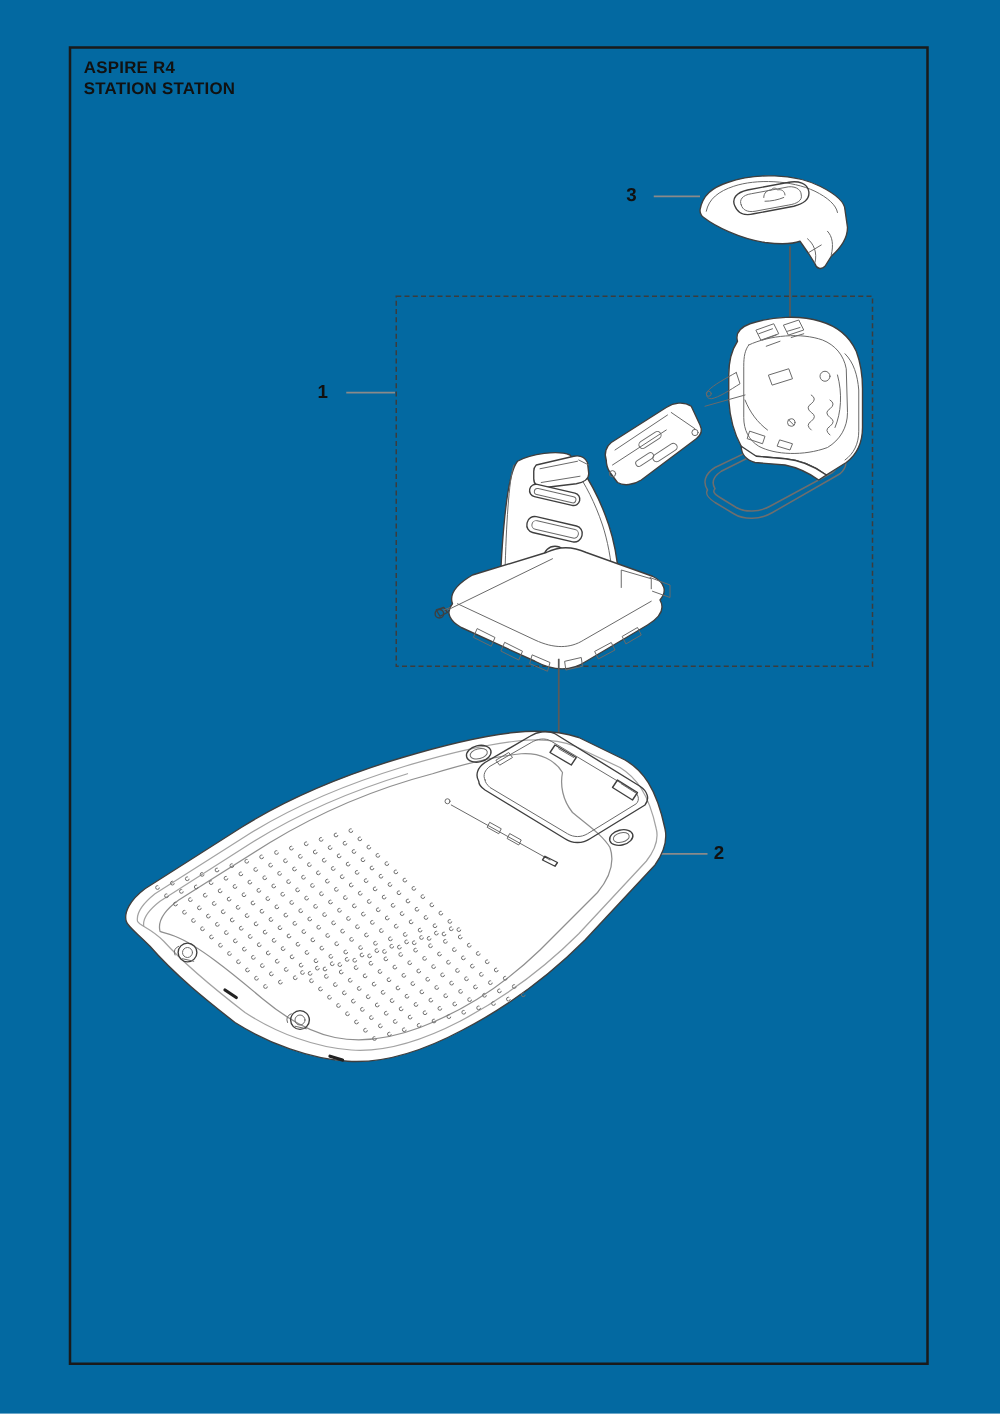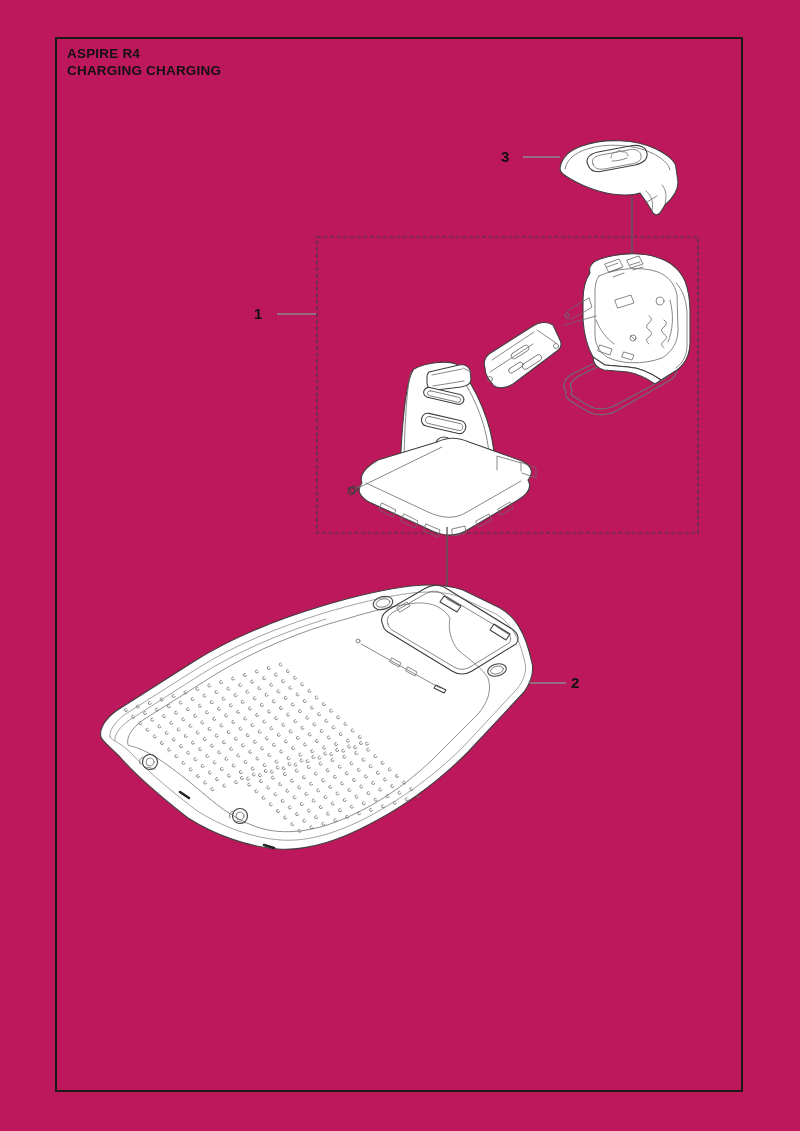--- a/index.html
+++ b/index.html
@@ -1,16 +1,16 @@
 <!DOCTYPE html>
 <html><head>
 <meta charset="utf-8">
 <style>
   html,body{margin:0;padding:0;background:#ffffff;}
-  .page{position:relative;width:800px;height:1131px;background:#be185d;overflow:hidden;
+  .page{position:relative;width:800px;height:1131px;background:#0369a1;overflow:hidden;
         font-family:"Liberation Sans", sans-serif;}
   .frame{position:absolute;left:55px;top:37px;width:688px;height:1055px;
          border:2px solid #1a1a1a;box-sizing:border-box;}
   .title-block{position:absolute;left:67px;top:45px;color:#111;
                font-weight:bold;font-size:13.5px;line-height:17px;letter-spacing:.2px;}
   .callout{position:absolute;color:#111;font-weight:bold;font-size:15px;line-height:15px;}
   #callout-1{left:254px;top:306px;}
   #callout-2{left:571px;top:675px;}
   #callout-3{left:501px;top:149px;}
   svg{position:absolute;left:0;top:0;}
@@ -25,21 +25,21 @@
   .tick{stroke:#222;stroke-width:2.6;fill:none;stroke-linecap:round;}
 </style>
 </head>
 <body>
 
 <div class="page">
   <div class="frame"></div>
 
   <div class="title-block">
     <div>ASPIRE R4</div>
-    <div>CHARGING CHARGING</div>
+    <div>STATION STATION</div>
   </div>
 
   <svg width="800" height="1131" viewBox="0 0 800 1131">
 
     <rect x="317" y="237" width="381" height="296" fill="none" stroke="#3c3c3c" stroke-width="1.2" stroke-dasharray="4 2.6"></rect>
 
     <line class="leader" x1="277" y1="314" x2="316" y2="314"></line>
     <line class="leader" x1="523" y1="157" x2="560" y2="157"></line>
     <line class="leader" x1="524" y1="683" x2="566" y2="683"></line>
     <line class="leader-dk" x1="632" y1="197" x2="632" y2="262"></line>

